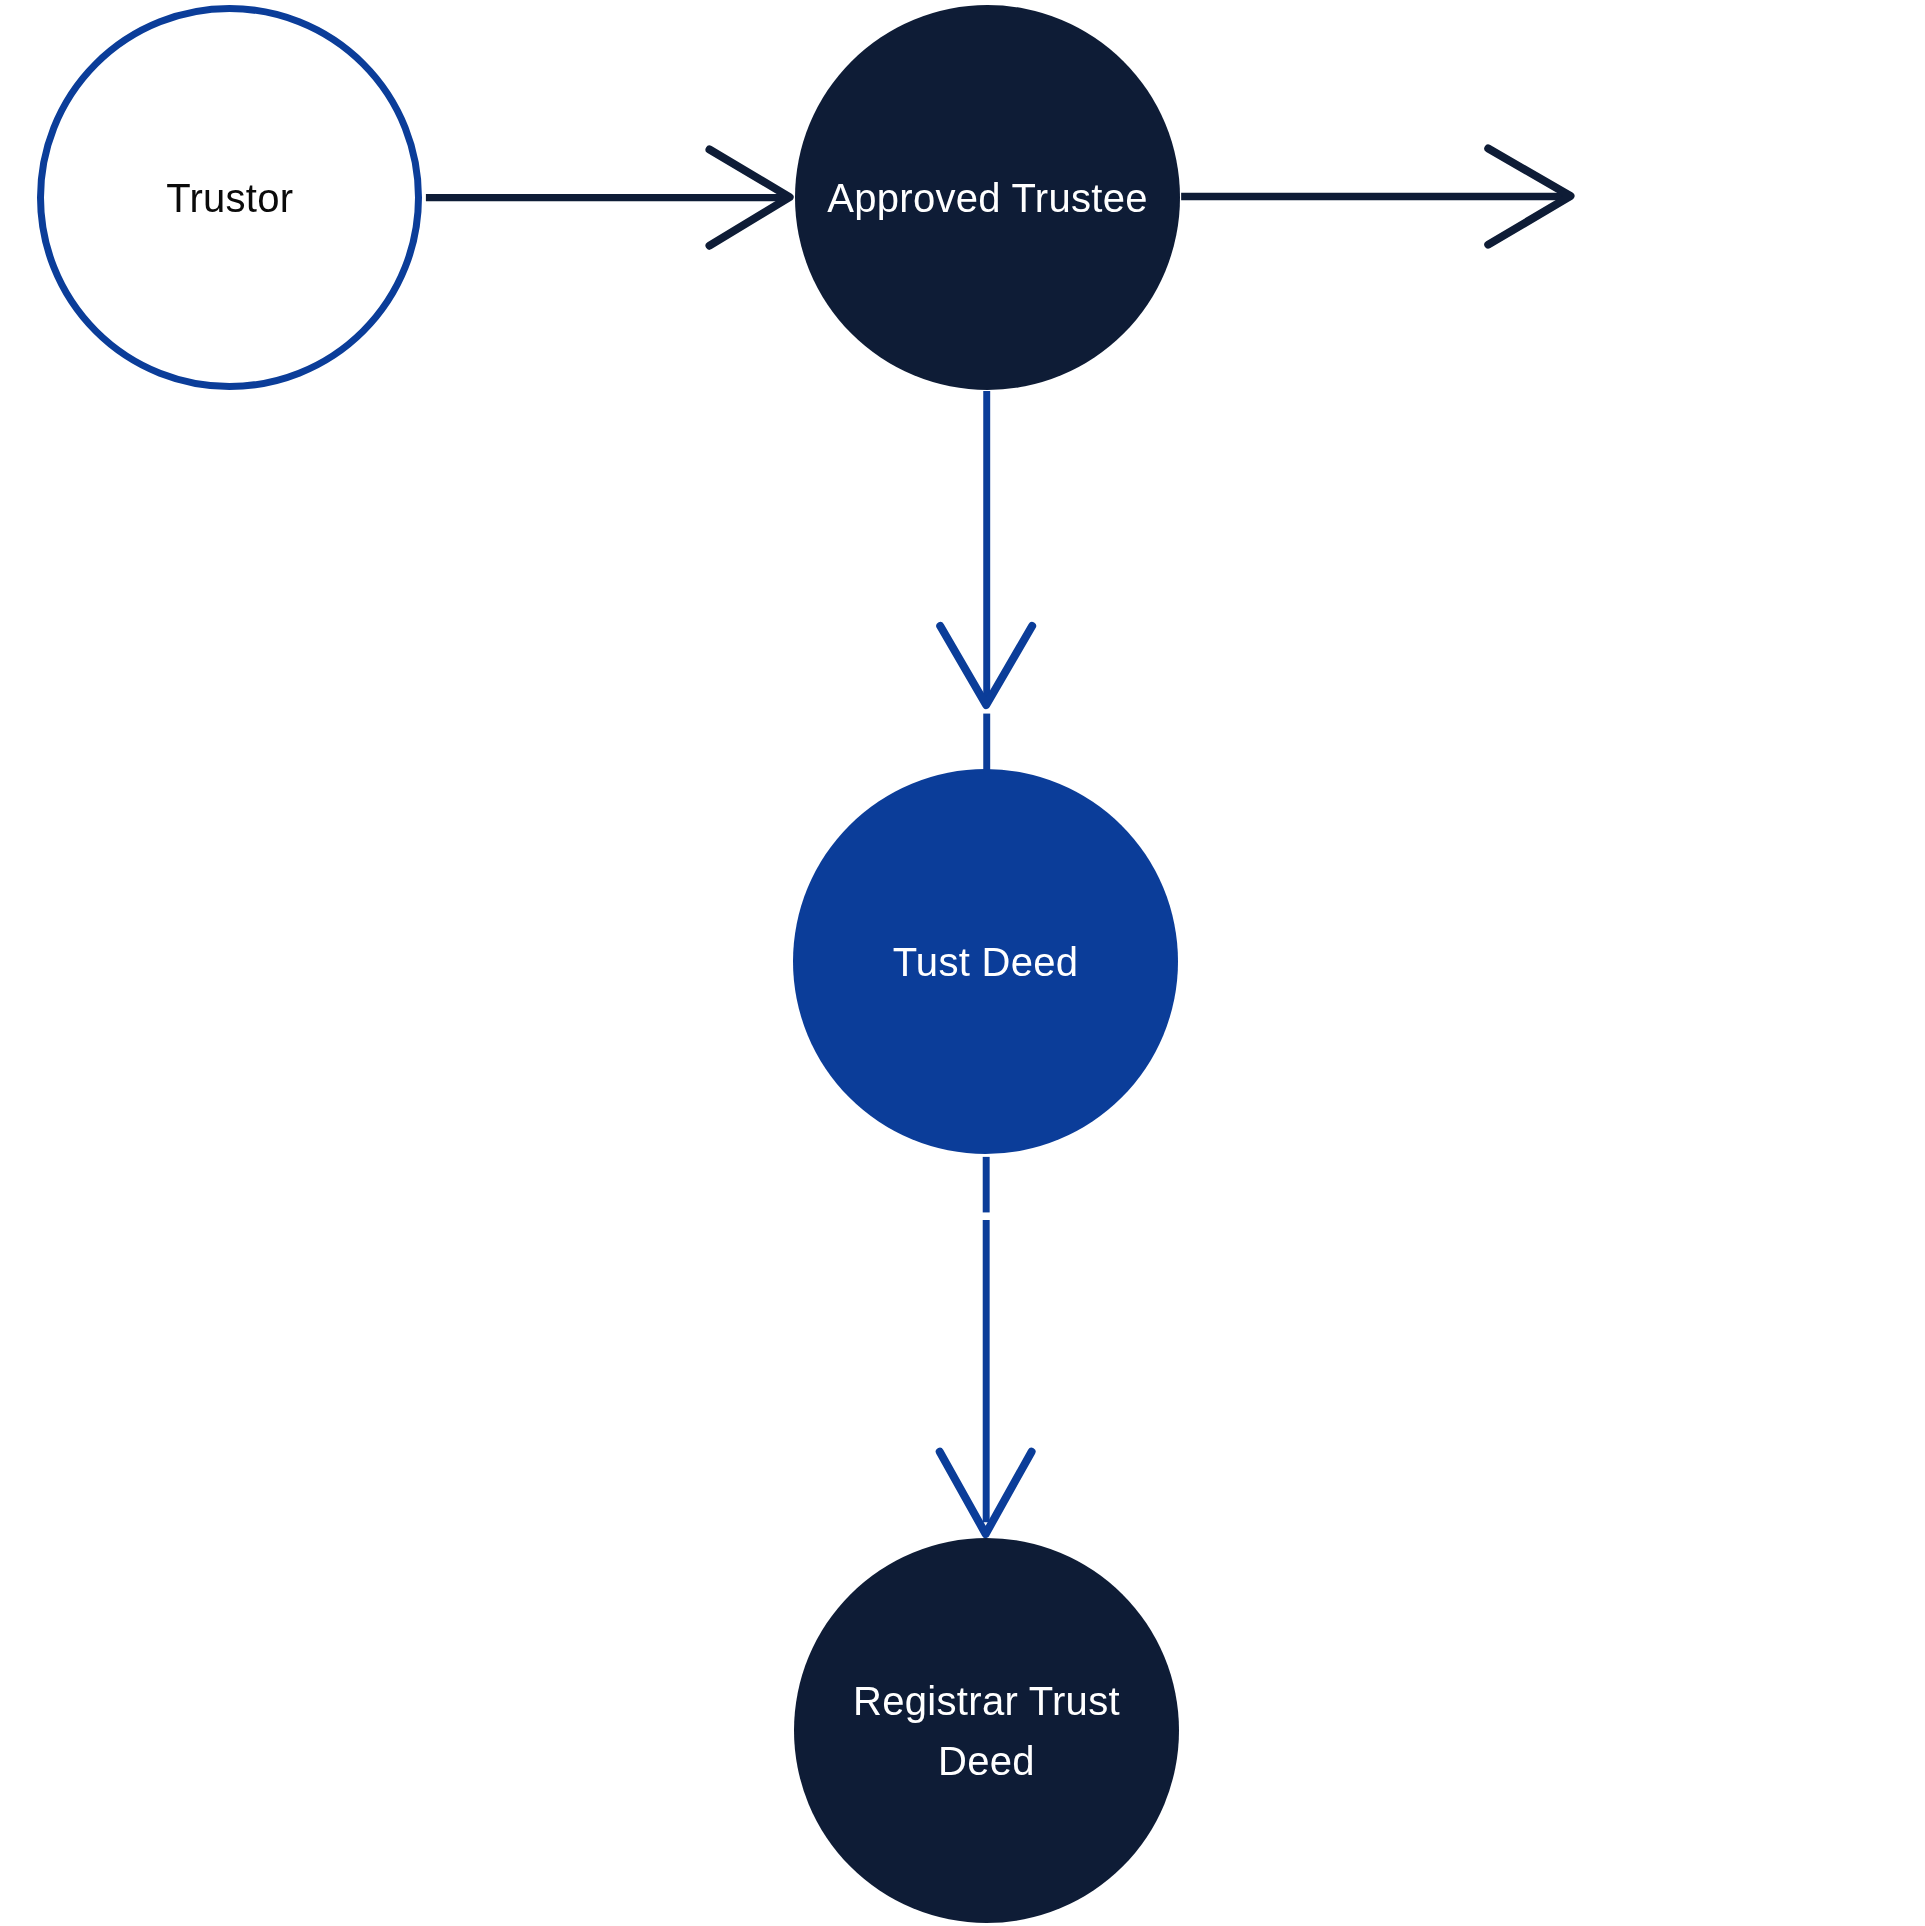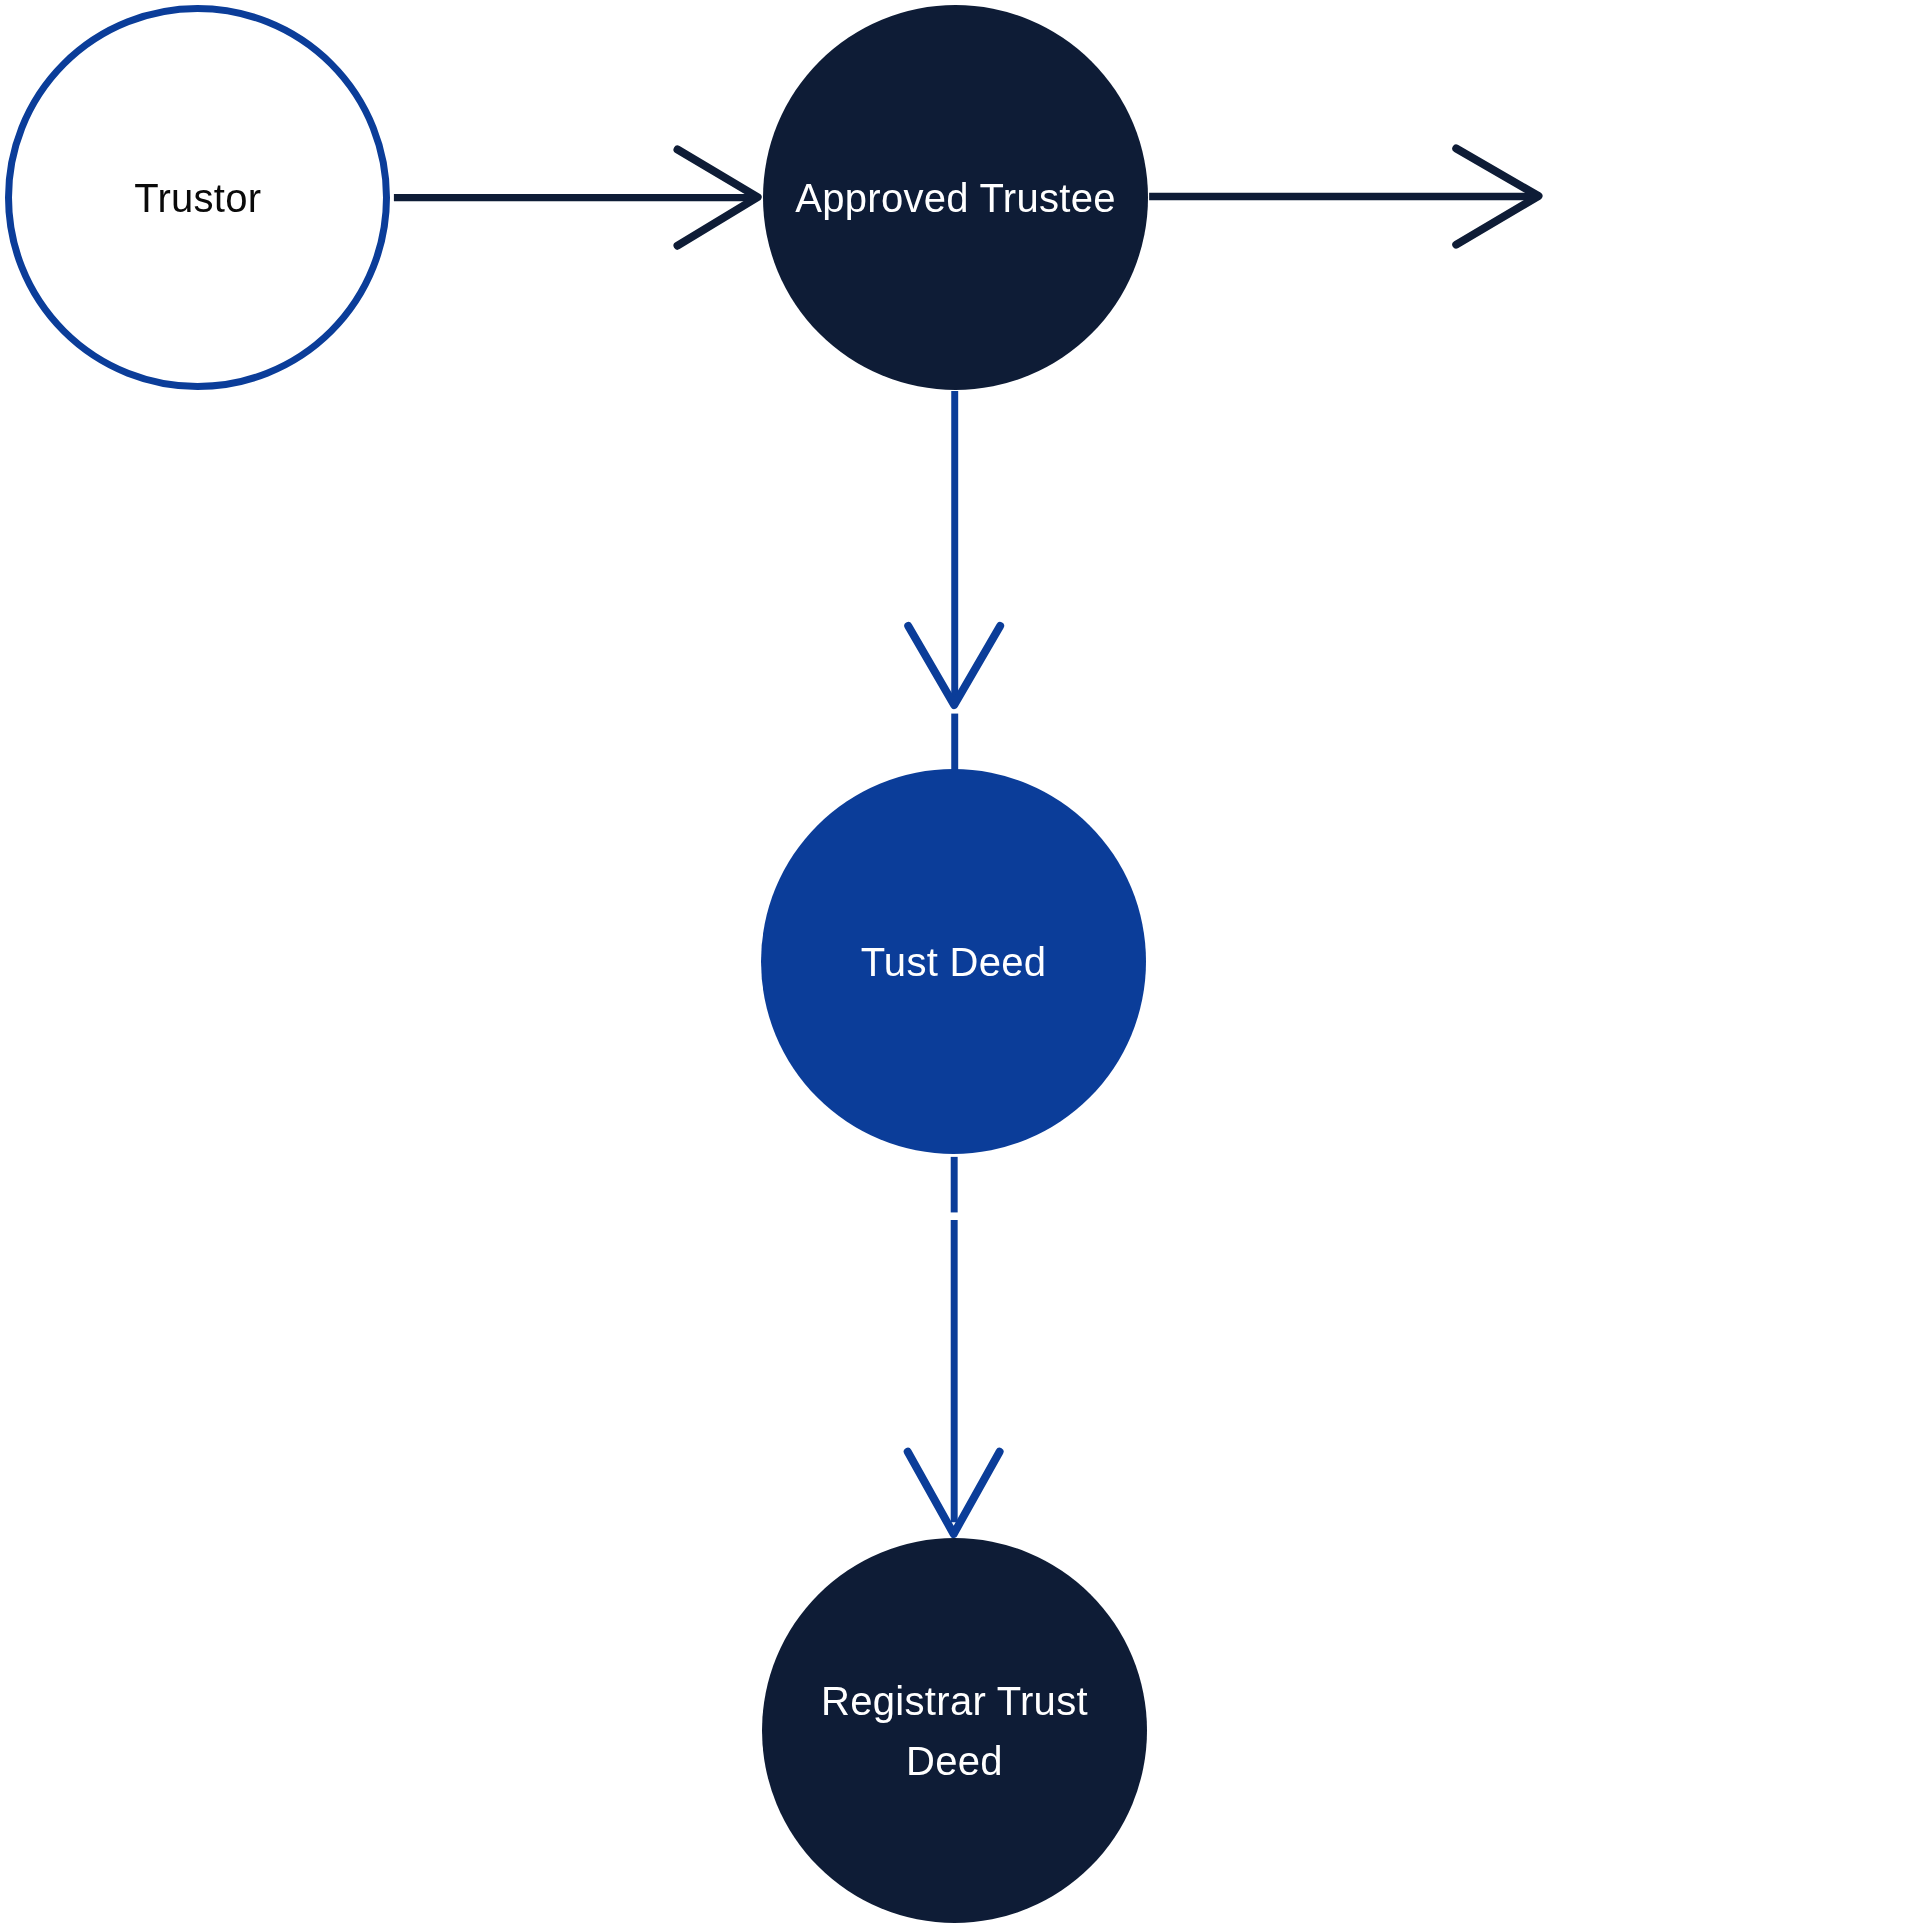--- a/index.html
+++ b/index.html
@@ -16,20 +16,21 @@
     height: 1926px;
     background: var(--bg);
     font-family: "Liberation Sans", "DejaVu Sans", sans-serif;
   }
   .canvas {
     position: relative;
     width: 1872px;
     height: 1926px;
     background: var(--bg);
     overflow: hidden;
+    margin-left: 32px;
   }
   .arrows {
     position: absolute;
     left: 0; top: 0;
     width: 1926px;
     height: 1926px;
   }
   .node {
     position: absolute;
     width: 385px;

